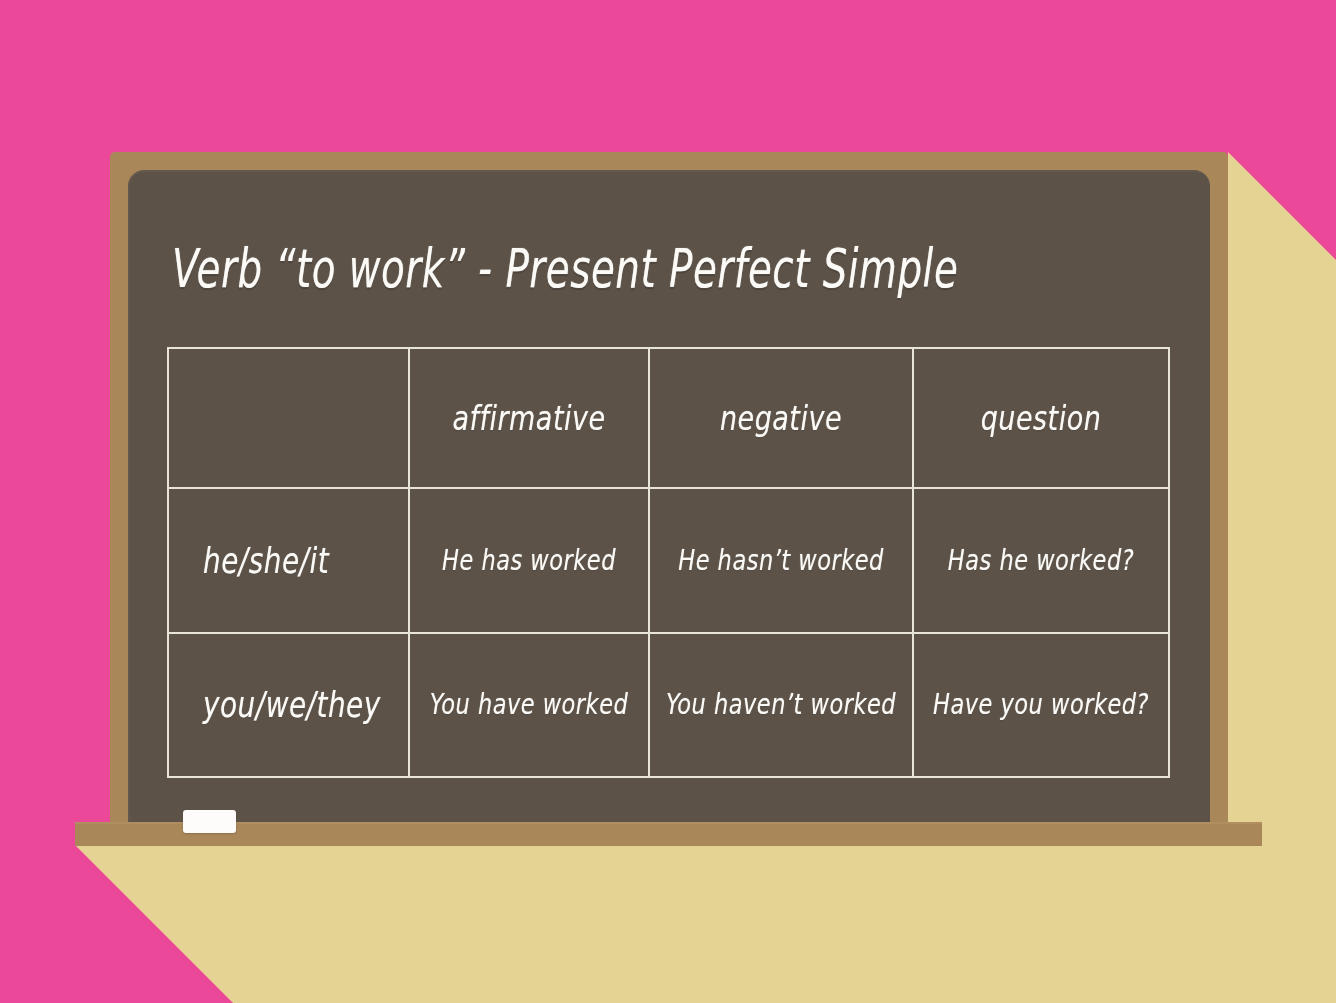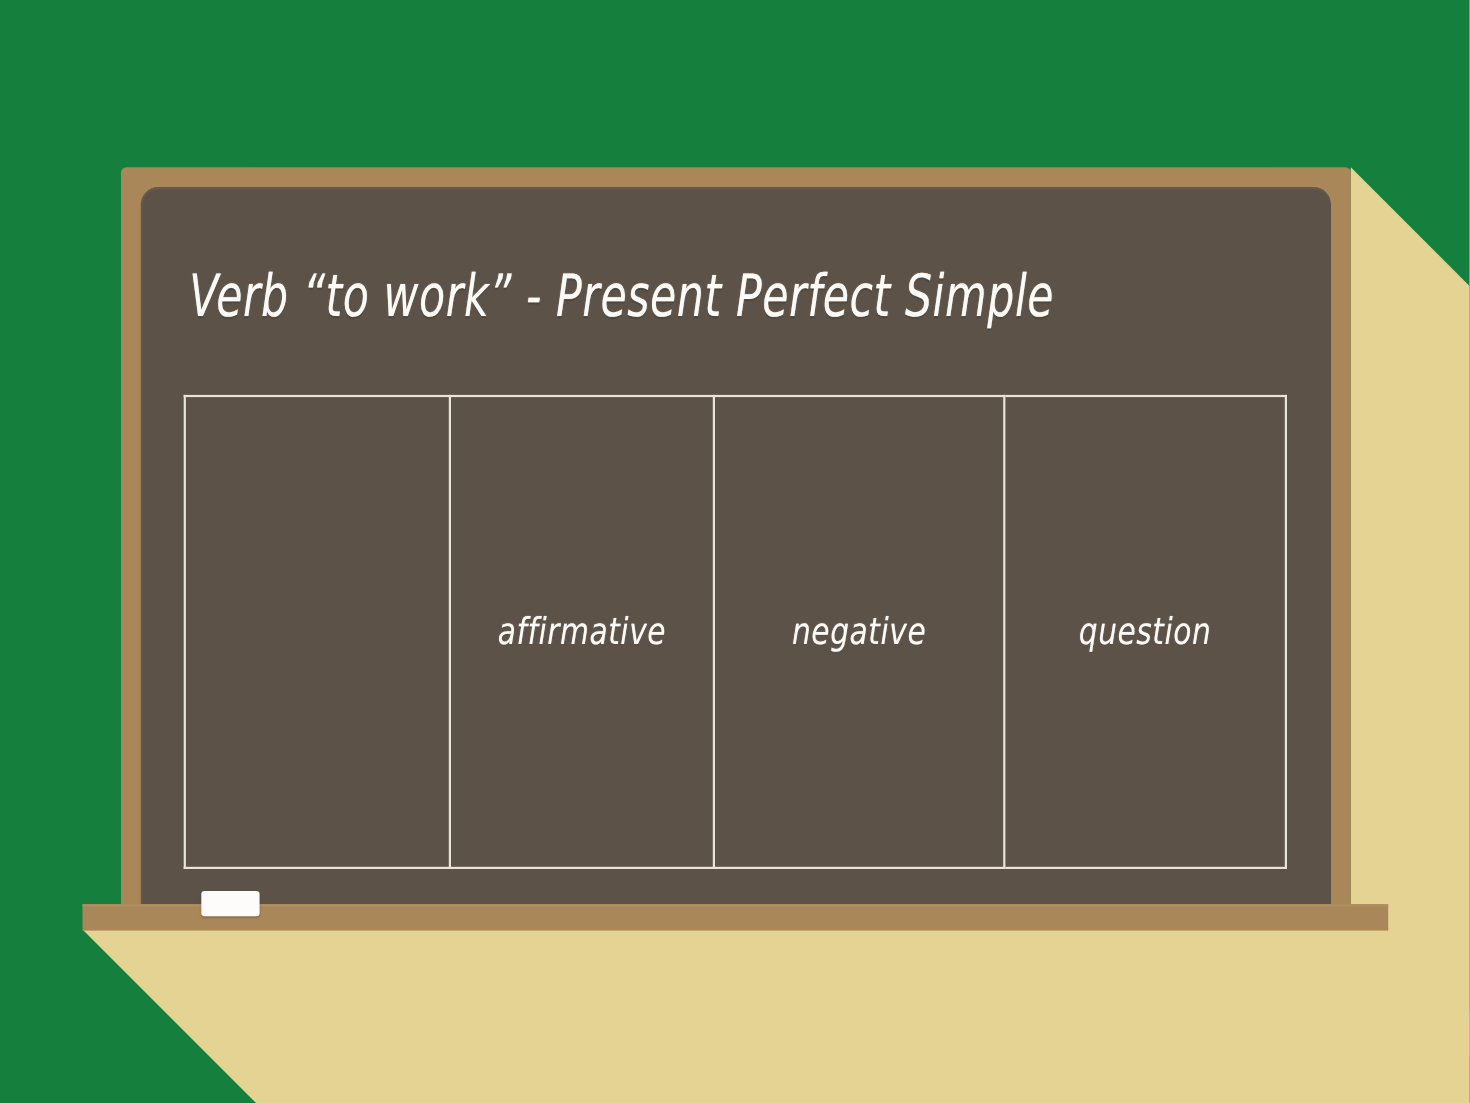--- a/index.html
+++ b/index.html
@@ -10,21 +10,21 @@
     width: 1336px;
     height: 1003px;
     overflow: hidden;
     font-family: "DejaVu Sans", sans-serif;
   }
 
   #stage {
     position: relative;
     width: 1336px;
     height: 1003px;
-    background: #15803d;
+    background: #ec4899;
     overflow: hidden;
   }
 
   
   #board-shadow {
     position: absolute;
     left: 1228px;
     top: 152px;
     width: 700px;
     height: 700px;
@@ -140,21 +140,20 @@
   }
 
   
   #table-wrap {
     position: absolute;
     left: 167px;
     top: 347px;
     width: 1001px;
     height: 431px;
     z-index: 5;
-    margin-top: 12px;
   }
   table.grammar {
     border-collapse: collapse;
     width: 1001px;
     height: 431px;
     table-layout: fixed;
   }
   table.grammar td {
     border: 2px solid #E9E4DA;
     padding: 0 14px;
@@ -223,21 +222,49 @@
           </td>
           <td>
             <span class="chalk hdr inner">negative</span>
           </td>
           <td>
             <span class="chalk hdr inner">question</span>
           </td>
         </tr>
 
 
-
+        <tr>
+          <td>
+            <span class="chalk rowlabel inner">he/she/it</span>
+          </td>
+          <td>
+            <span class="chalk cell inner">He has worked</span>
+          </td>
+          <td>
+            <span class="chalk cell inner">He hasn’t worked</span>
+          </td>
+          <td>
+            <span class="chalk cell inner">Has he worked?</span>
+          </td>
+        </tr>
+
+        <tr>
+          <td>
+            <span class="chalk rowlabel inner">you/we/they</span>
+          </td>
+          <td>
+            <span class="chalk cell inner">You have worked</span>
+          </td>
+          <td>
+            <span class="chalk cell inner">You haven’t worked</span>
+          </td>
+          <td>
+            <span class="chalk cell inner">Have you worked?</span>
+          </td>
+        </tr>
       </tbody>
     </table>
   </div>
 
   <div id="ledge"></div>
   <div id="ledge-top-hl"></div>
   <div id="chalk"></div>
 
 </div>
 

